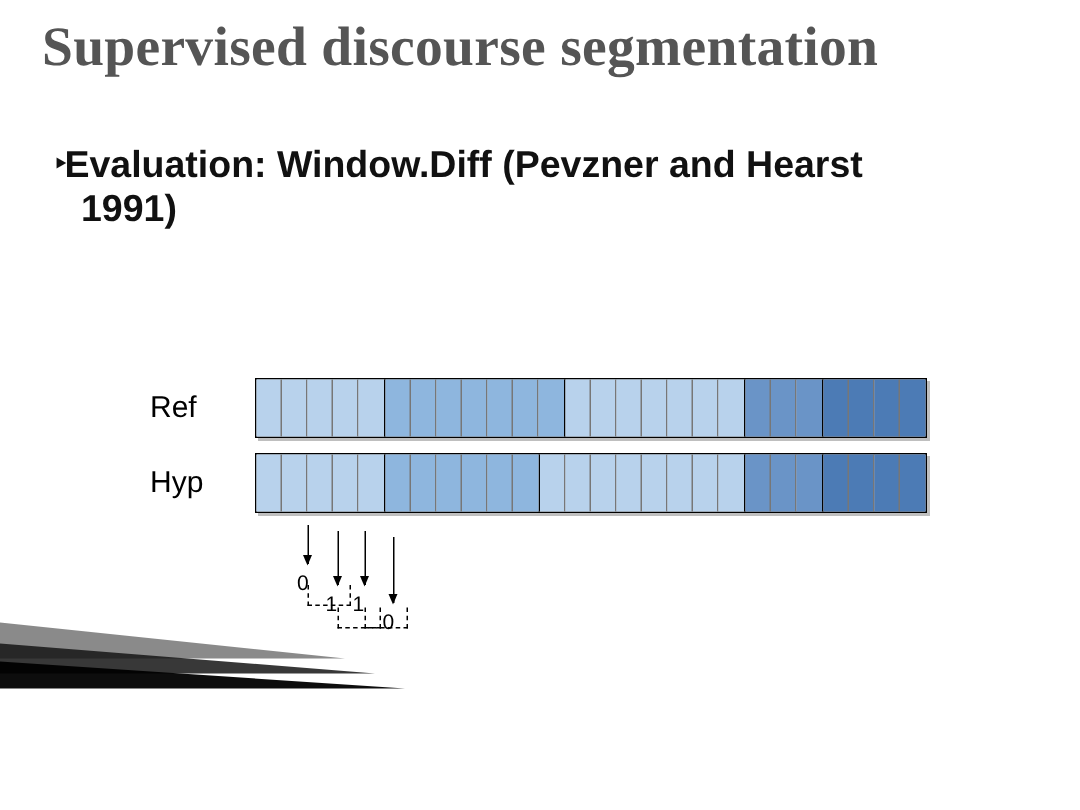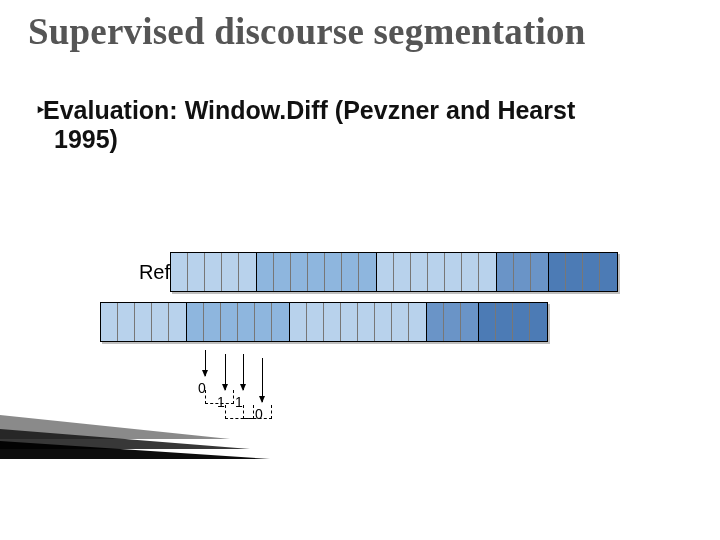--- a/index.html
+++ b/index.html
@@ -5,21 +5,21 @@
   * { box-sizing: border-box; margin: 0; padding: 0; }
   html, body { width: 720px; height: 540px; background: #fff; font-family: Verdana, Geneva, sans-serif; overflow: hidden; }
   .slide { width: 720px; height: 473px; position: relative; background: #fff; }
   .title { position: absolute; top: 10px; left: 28px; right: 20px; color: #555; font-family: Georgia, 'Times New Roman', serif; font-weight: bold; font-size: 37px; letter-spacing: 0.2px; }
   .bullet { position: absolute; top: 96px; left: 54px; right: 40px; font-family: "Trebuchet MS", Verdana, sans-serif; font-size: 25px; color: #111; line-height: 1.15; }
   .bullet-marker { display: inline-block; width: 0; margin-left: -18px; font-family: Verdana, sans-serif; color: #111; }
   .bullet-text { display: inline; font-weight: bold; }
 
   
   .graphic { position: absolute; top: 250px; left: 100px; width: 560px; }
-  .row { display: flex; align-items: center; height: 44px; margin-bottom: 6px; text-align: right; }
+  .row { display: flex; align-items: center; height: 44px; margin-bottom: 6px; }
   .row-label { width: 70px; font-family: "Trebuchet MS", Arial, sans-serif; font-size: 20px; color: #000; }
   .segs { display: flex; align-items: stretch; height: 40px; border: 1px solid #000; box-shadow: 2px 2px 0 rgba(0,0,0,0.25); }
   .seg { height: 100%; border-right: 1px solid #000; display: flex; }
   .seg:last-child { border-right: none; }
   .cell { flex: 0 0 auto; height: 100%; border-right: 1px solid #777; }
   .cell:last-child { border-right: none; }
   .c-lb { background: #b8d2ec; }
   .c-mb { background: #8eb6de; }
   .c-db { background: #6a94c7; }
   .c-xb { background: #4c7bb5; }
@@ -39,21 +39,21 @@
 </style>
 </head>
 <body>
 
 <div class="slide">
   <div class="title">Supervised discourse segmentation</div>
 
   <div class="bullet">
     <span class="bullet-marker">‣</span>
     <span class="bullet-text">Evaluation: Window.Diff (Pevzner and Hearst</span><br>
-    <span class="bullet-text">1995)</span><br>
+    <span class="bullet-text">1991)</span><br>
   </div>
 
   <div class="graphic">
     <div class="row">
       <div class="row-label">Ref</div>
       <div class="segs" id="ref">
           <div class="seg">
             <div class="cell c-lb" style="width: 17px;"></div>
             <div class="cell c-lb" style="width: 17px;"></div>
             <div class="cell c-lb" style="width: 17px;"></div>
@@ -85,20 +85,21 @@
           </div>
           <div class="seg">
             <div class="cell c-xb" style="width: 17px;"></div>
             <div class="cell c-xb" style="width: 17px;"></div>
             <div class="cell c-xb" style="width: 17px;"></div>
             <div class="cell c-xb" style="width: 17px;"></div>
           </div>
         </div>
     </div>
     <div class="row">
+      <div class="row-label">Hyp</div>
       <div class="segs" id="hyp">
           <div class="seg">
             <div class="cell c-lb" style="width: 17px;"></div>
             <div class="cell c-lb" style="width: 17px;"></div>
             <div class="cell c-lb" style="width: 17px;"></div>
             <div class="cell c-lb" style="width: 17px;"></div>
             <div class="cell c-lb" style="width: 17px;"></div>
           </div>
           <div class="seg">
             <div class="cell c-mb" style="width: 17px;"></div>

